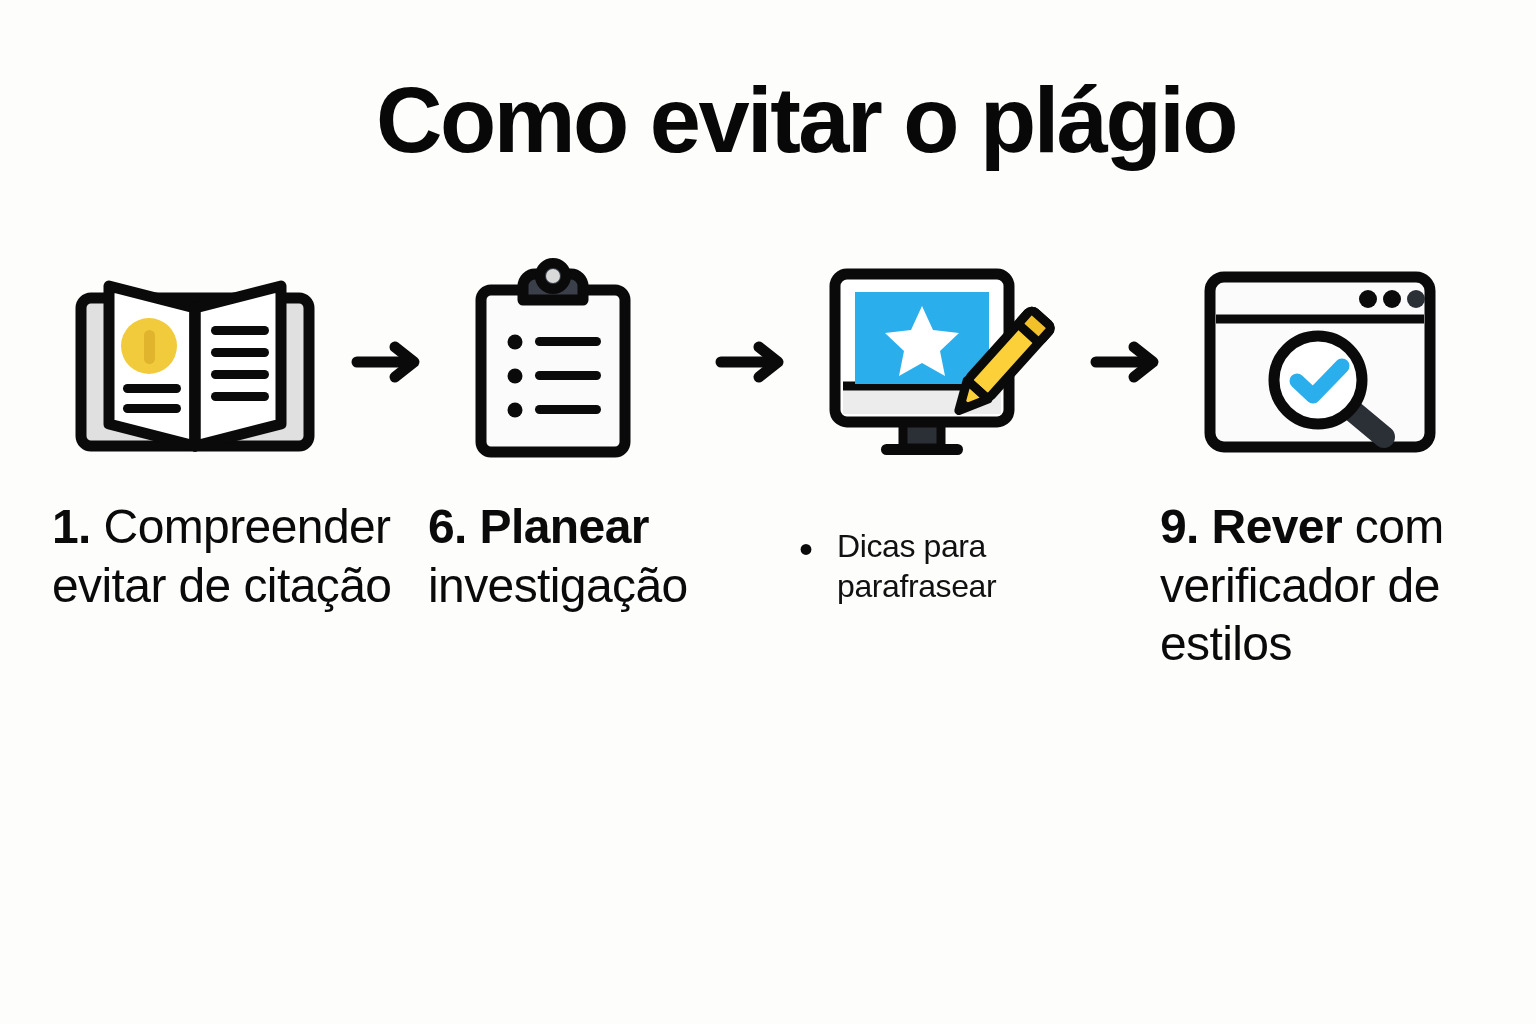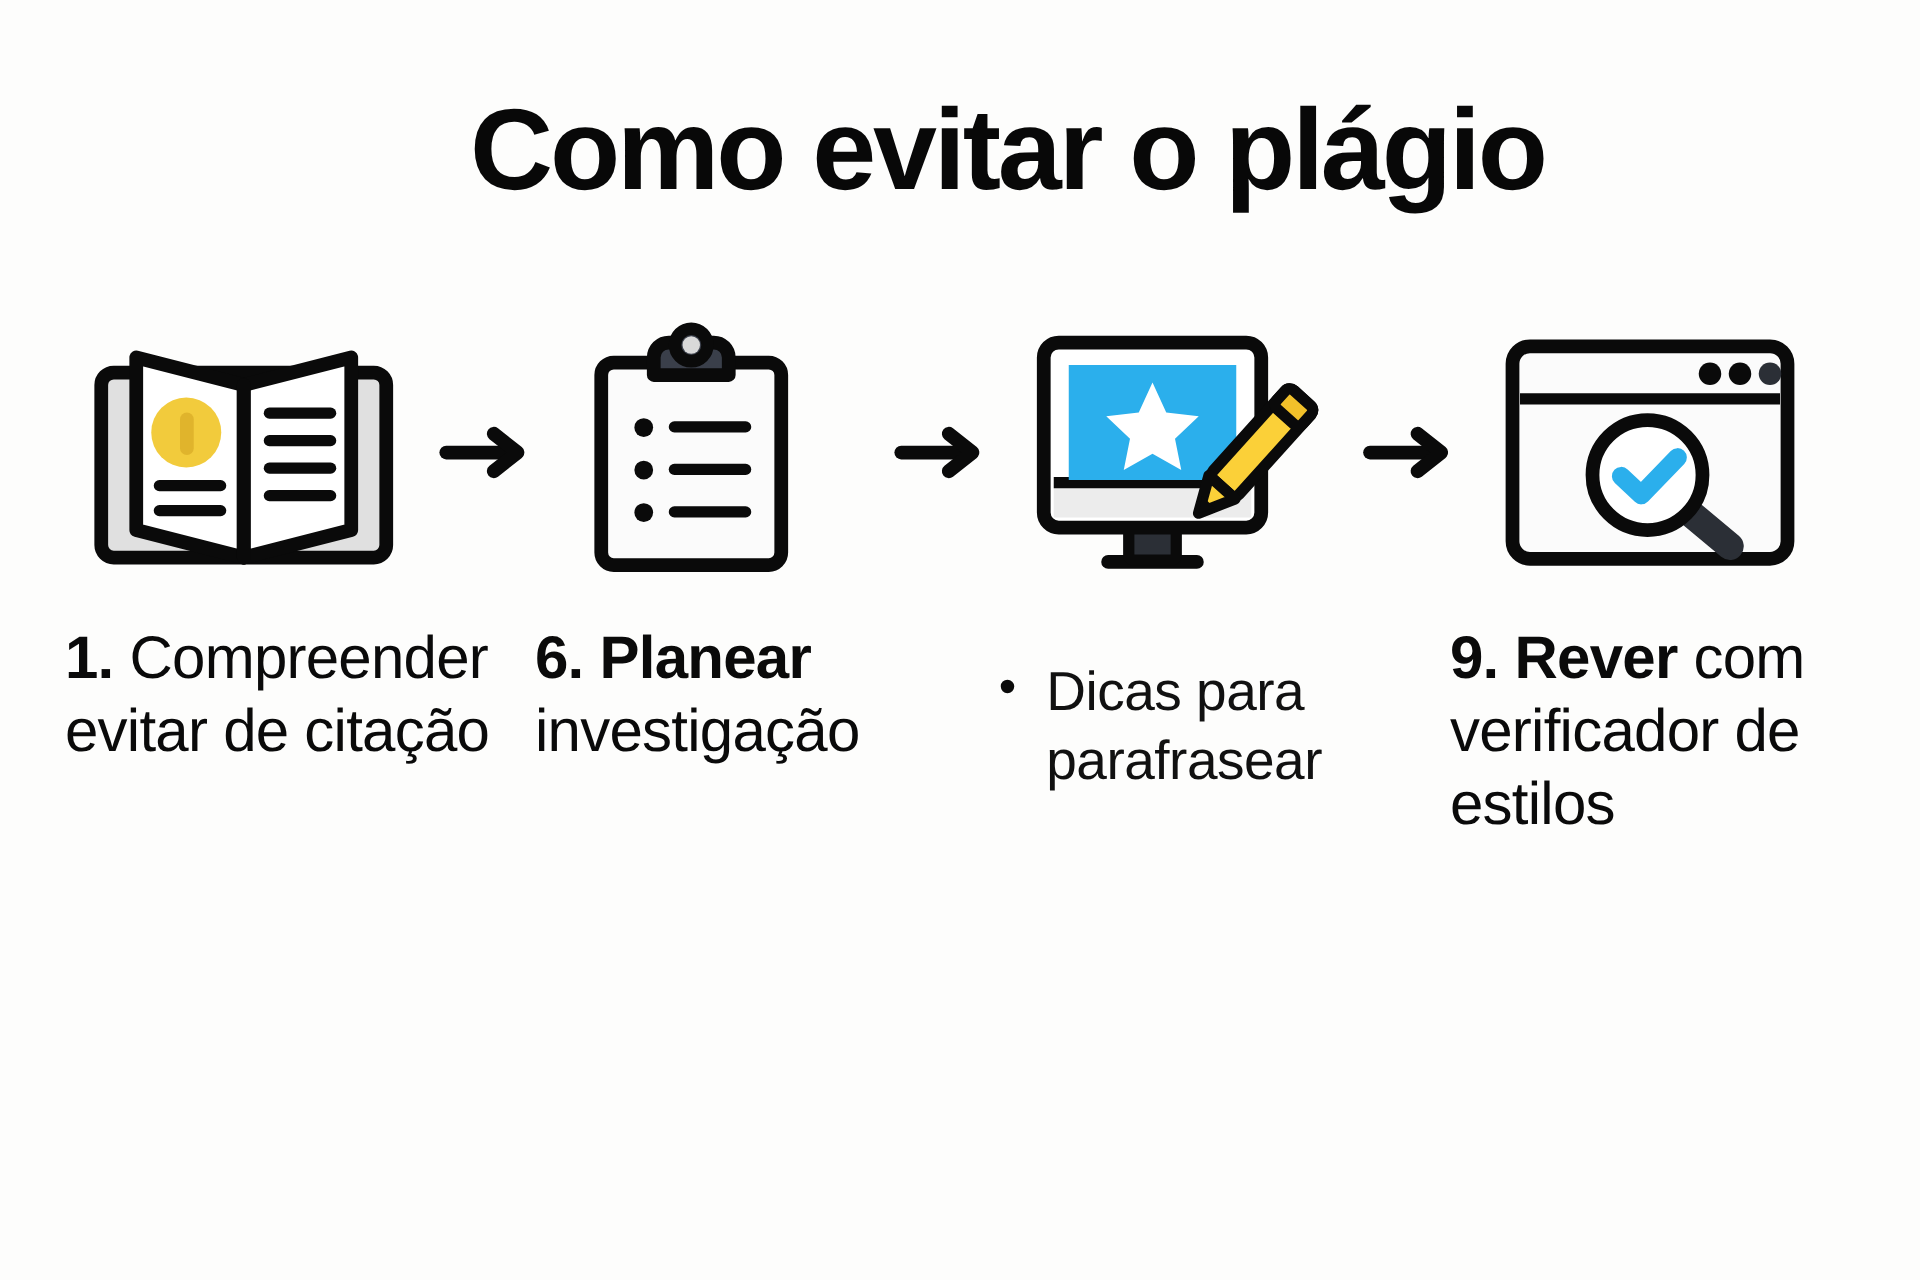--- a/index.html
+++ b/index.html
@@ -95,21 +95,21 @@
   }
 
   .sub-list {
     list-style: none;
     margin: 18px 0 0 0;
     padding: 0;
   }
   .sub-list li {
     position: relative;
     padding-left: 44px;
-    font-size: 44px;
+    font-size: 32px;
     line-height: 1.25;
     letter-spacing: -0.4px;
     color: #111;
     margin-top: 28px;
   }
   .sub-list li::before {
     content: "\2022";
     position: absolute;
     left: 6px;
     top: -2px;

